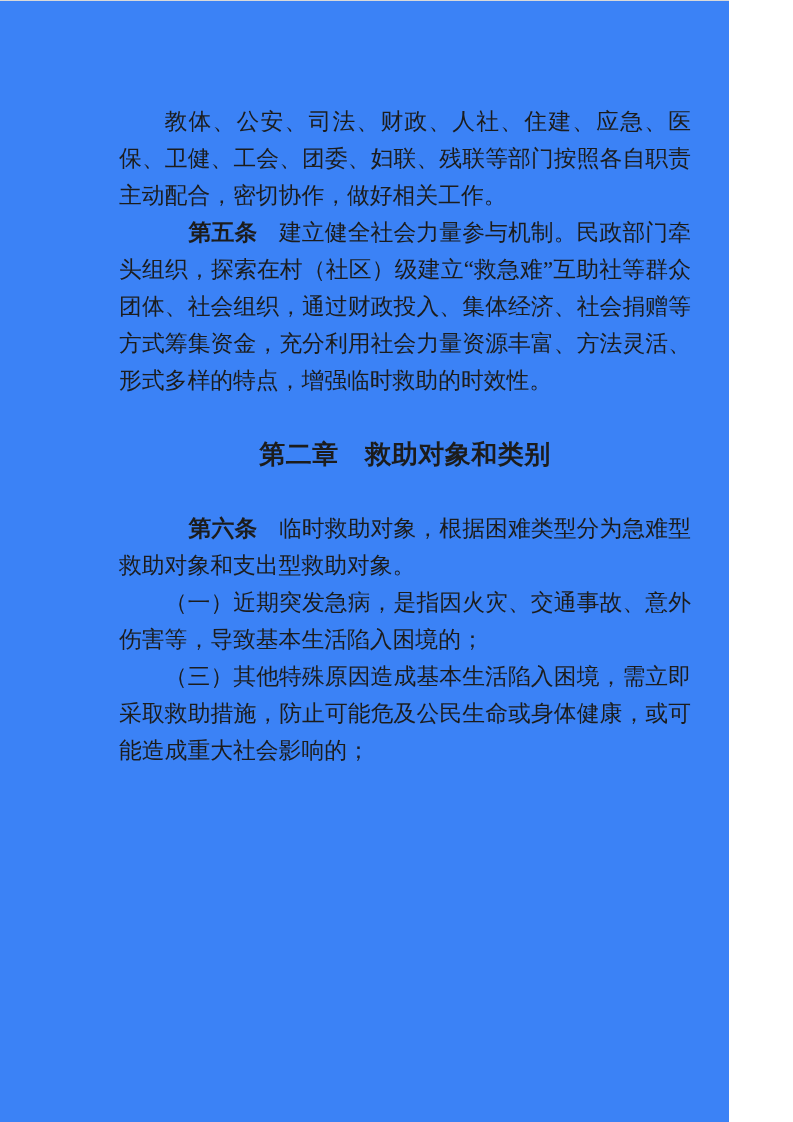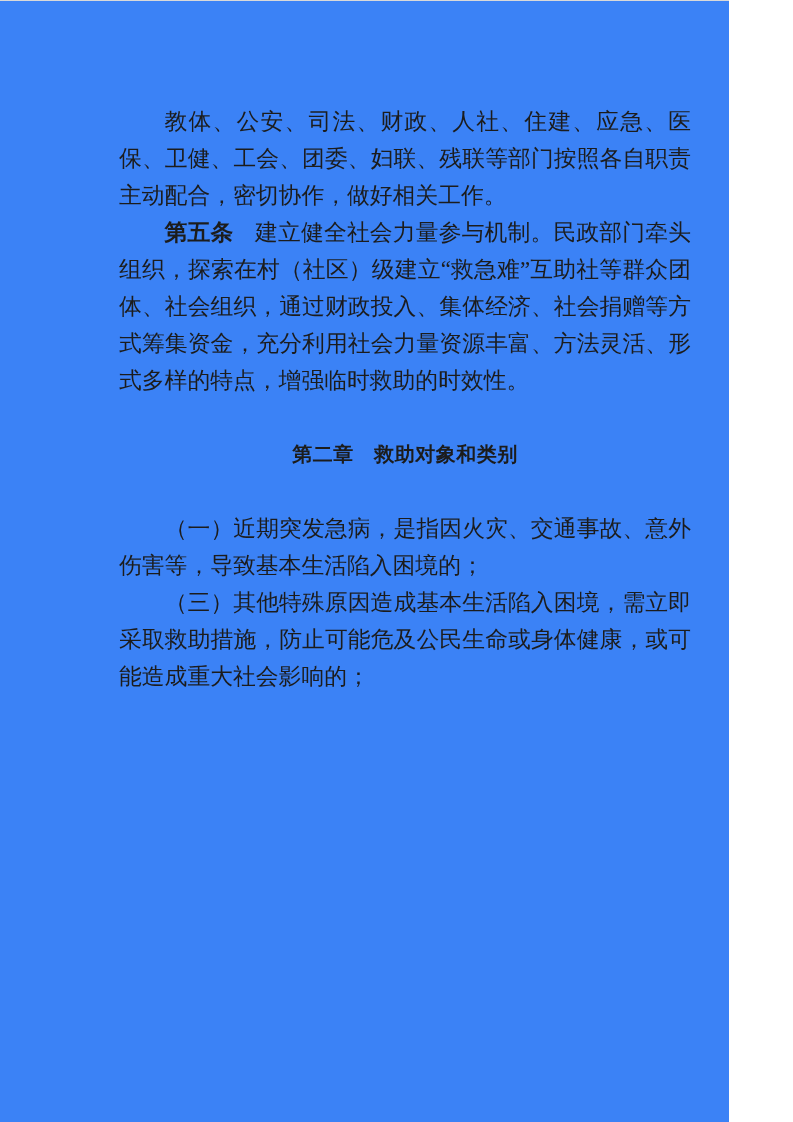--- a/index.html
+++ b/index.html
@@ -35,46 +35,48 @@
   }
   .para {
     margin: 0;
     padding: 0;
     text-indent: 2em;
   }
   .article-label {
     font-family: "Liberation Sans", "DejaVu Sans", sans-serif;
     font-weight: 700;
     margin-right: 0.95em;
+    margin-left: 24px;
   }
   .chapter {
     margin: 37px 0;
     padding: 0;
     text-indent: 0;
     text-align: center;
     font-family: "Liberation Sans", "DejaVu Sans", sans-serif;
     font-weight: 700;
-    font-size: 20px;
+    font-size: 26px;
     letter-spacing: 0.5px;
   }
 </style>
 </head>
 <body>
 
 <div class="page">
   <div class="page-top-edge"></div>
 
   <div class="content">
 
     <p class="para"><span>教体、公安、司法、财政、人社、住建、应急、医保、卫健、工会、团委、妇联、残联等部门按照各自职责主动配合，密切协作，做好相关工作。</span></p>
 
     <p class="para"><span class="article-label">第五条</span><span>建立健全社会力量参与机制。民政部门牵头组织，探索在村（社区）级建立“救急难”互助社等群众团体、社会组织，通过财政投入、集体经济、社会捐赠等方式筹集资金，充分利用社会力量资源丰富、方法灵活、形式多样的特点，增强临时救助的时效性。</span></p>
 
     <p class="chapter">第二章　救助对象和类别</p>
 
+    <p class="para"><span class="article-label">第六条</span><span>临时救助对象，根据困难类型分为急难型救助对象和支出型救助对象。</span></p>
 
 
     <p class="para"><span>（一）近期突发急病，是指因火灾、交通事故、意外伤害等，导致基本生活陷入困境的；</span></p>
 
 
     <p class="para"><span>（三）其他特殊原因造成基本生活陷入困境，需立即采取救助措施，防止可能危及公民生命或身体健康，或可能造成重大社会影响的；</span></p>
 
   </div>
 </div>
 

